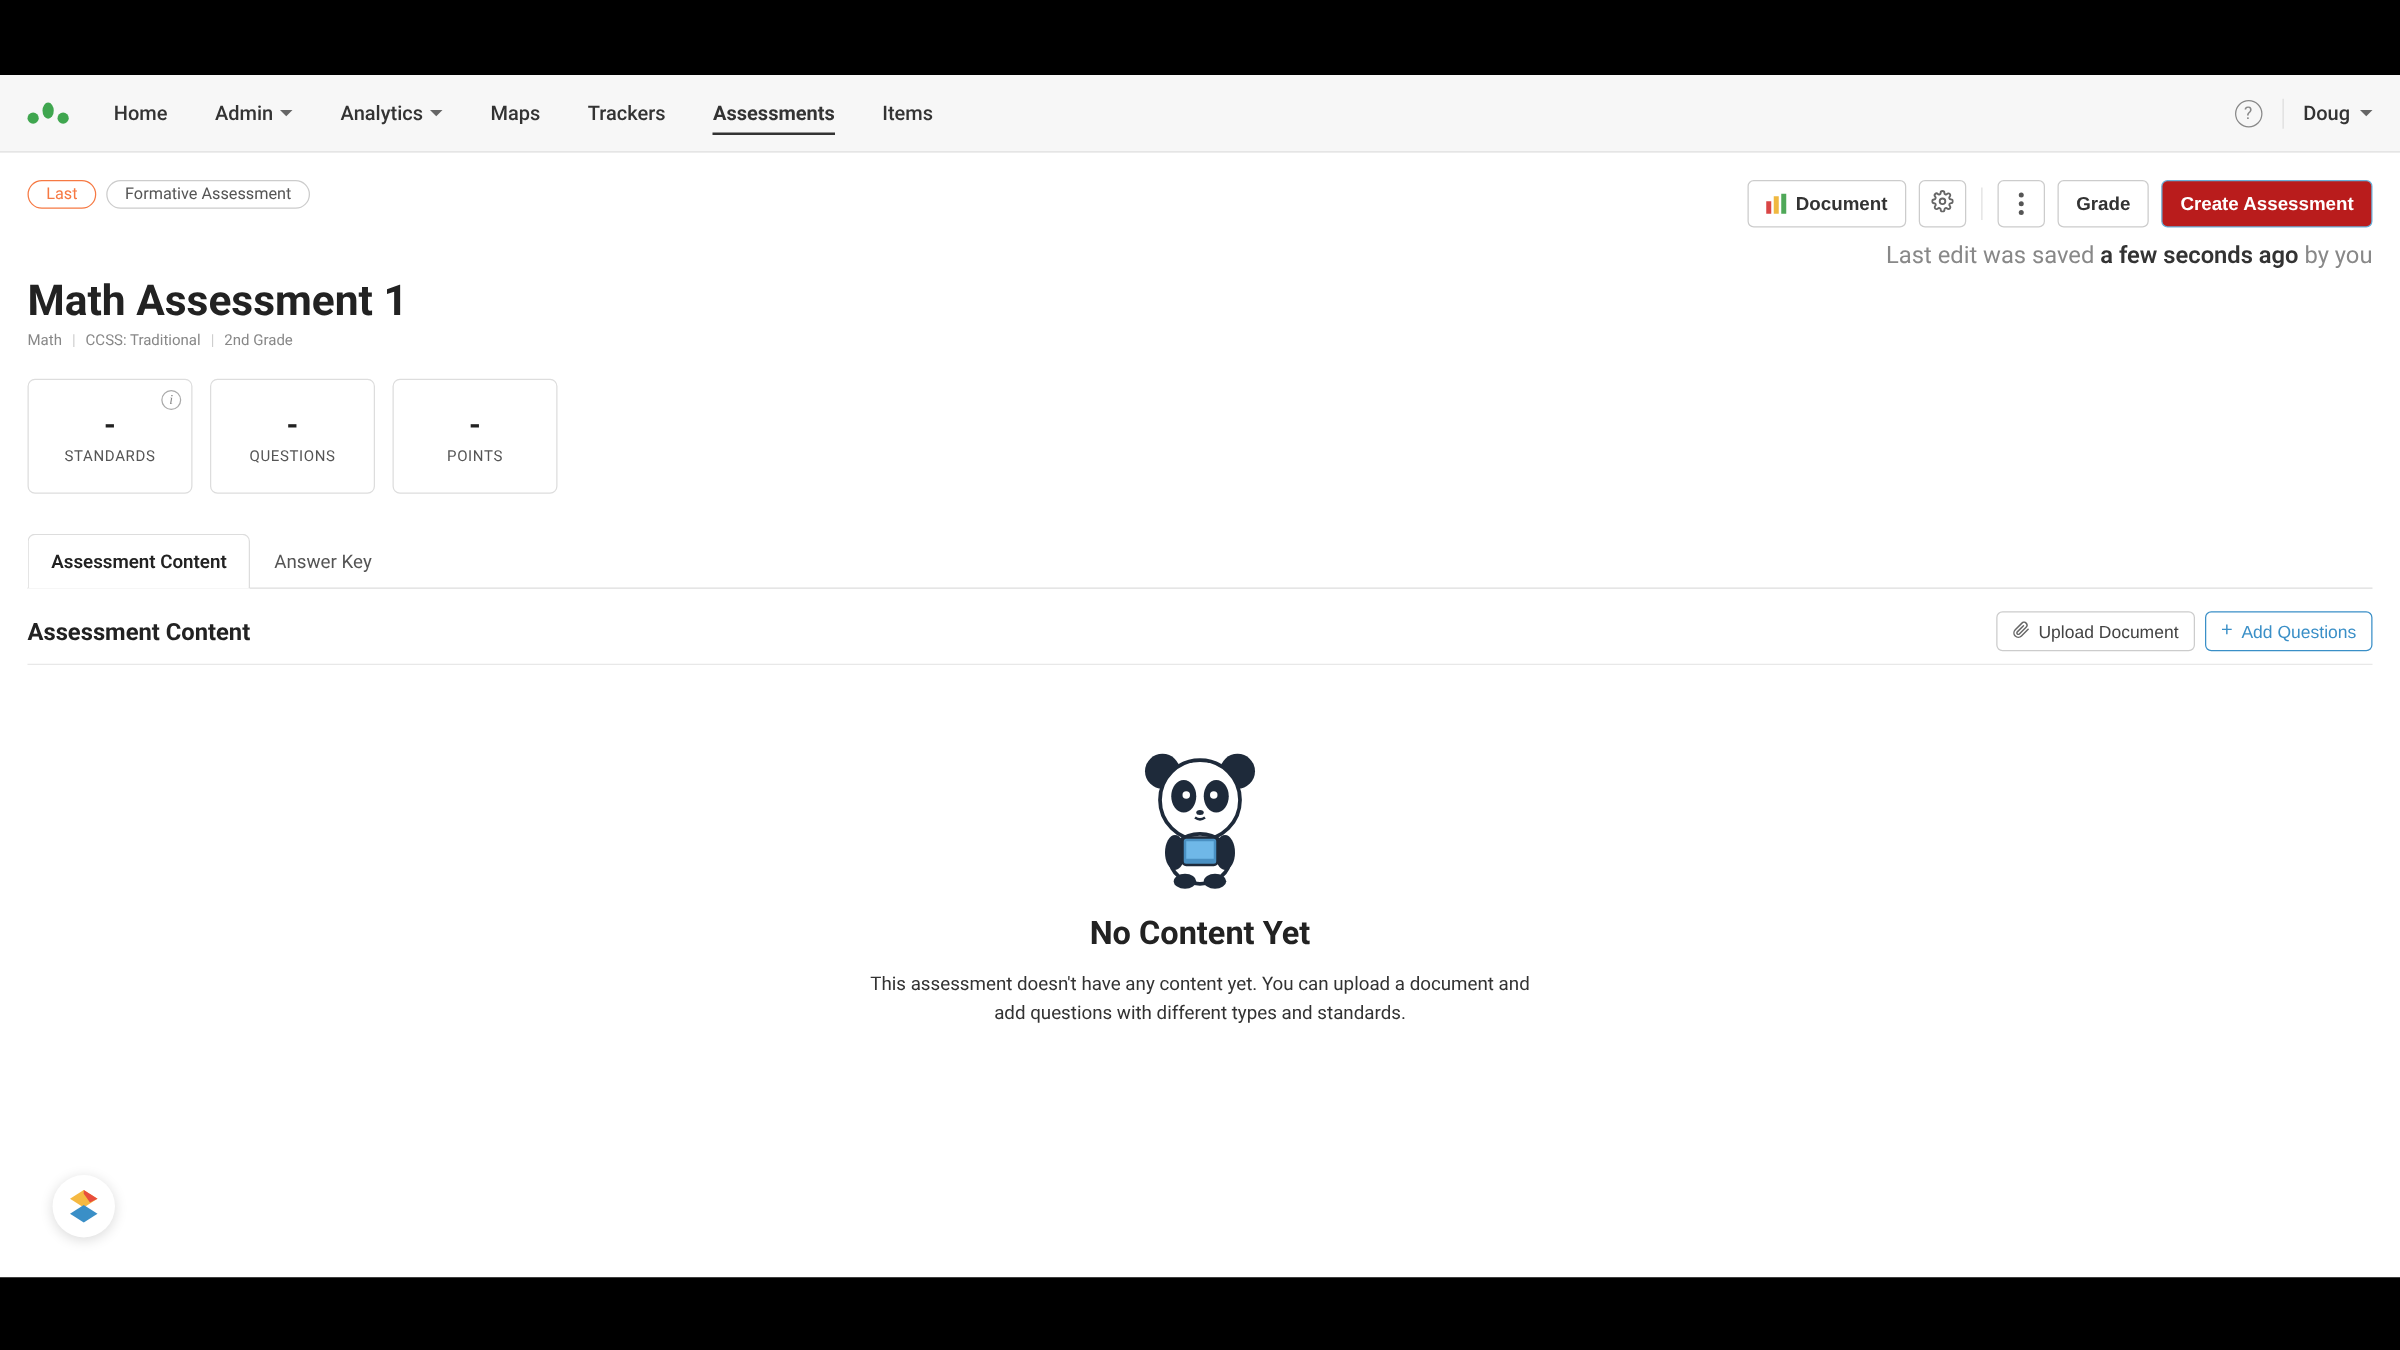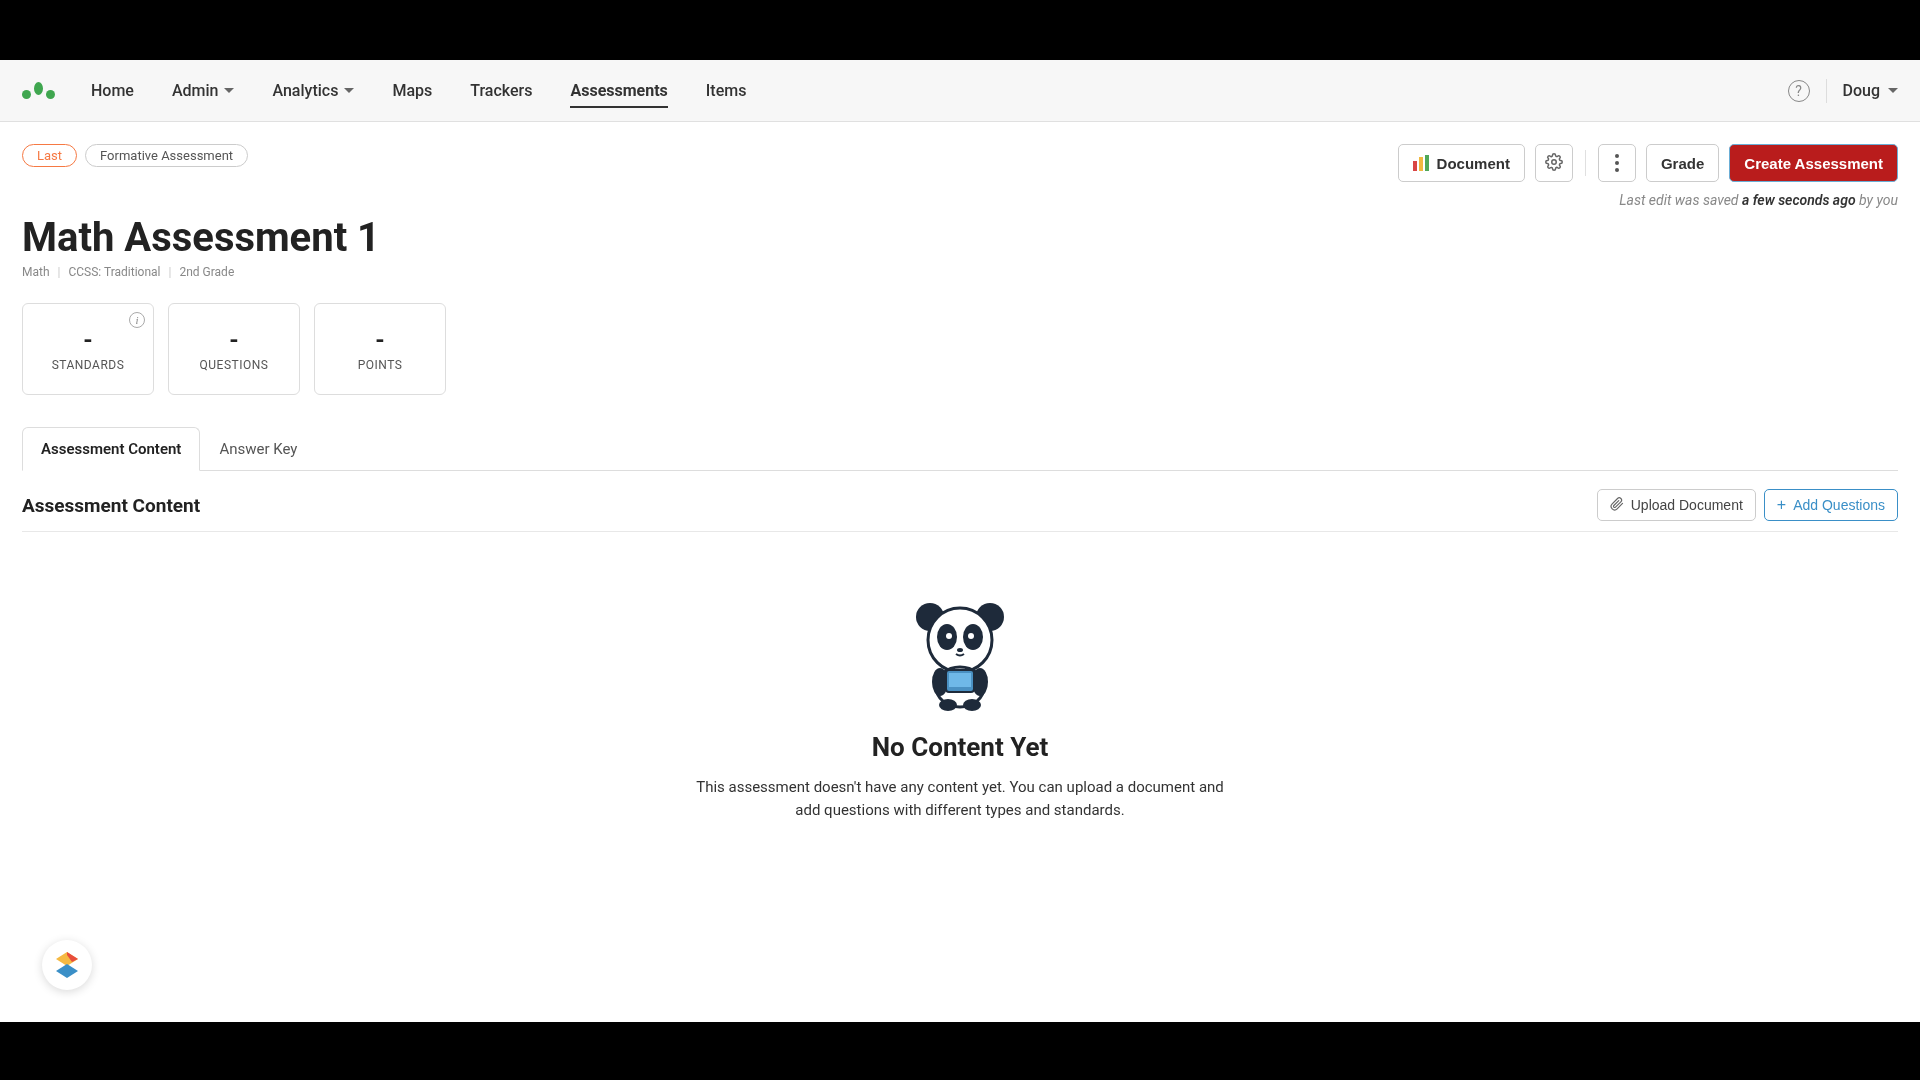--- a/index.html
+++ b/index.html
@@ -179,31 +179,30 @@
     .vdots { display: flex; flex-direction: column; gap: 3px; }
     .vdots span { width: 4px; height: 4px; background: #555; border-radius: 50%; }
     .btn-sep {
       width: 1px;
       height: 26px;
       background: #e0e0e0;
       margin: 0 2px;
     }
     .save-status {
       text-align: right;
-      font-size: 14px;
+      font-size: 19px;
       color: #888;
       margin-top: 10px;
-      font-style: italic;
     }
     .save-status .when { color: #333; font-weight: 600; }
     .title-block {
       margin-top: 6px;
     }
     .page-title {
-      font-size: 40px;
+      font-size: 34px;
       font-weight: 700;
       color: #222;
     }
     .breadcrumb {
       font-size: 12px;
       color: #888;
       margin-top: 4px;
       display: flex;
       gap: 8px;
       align-items: center;

